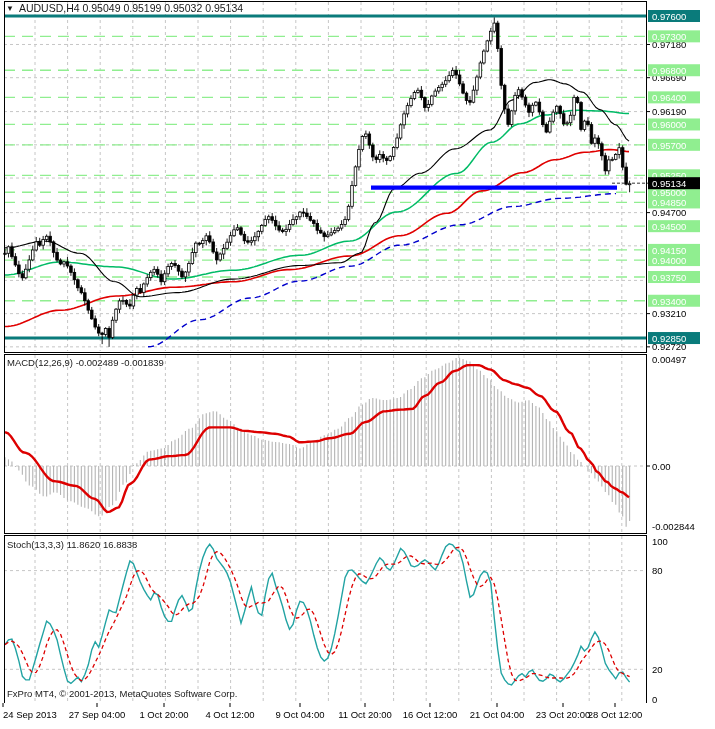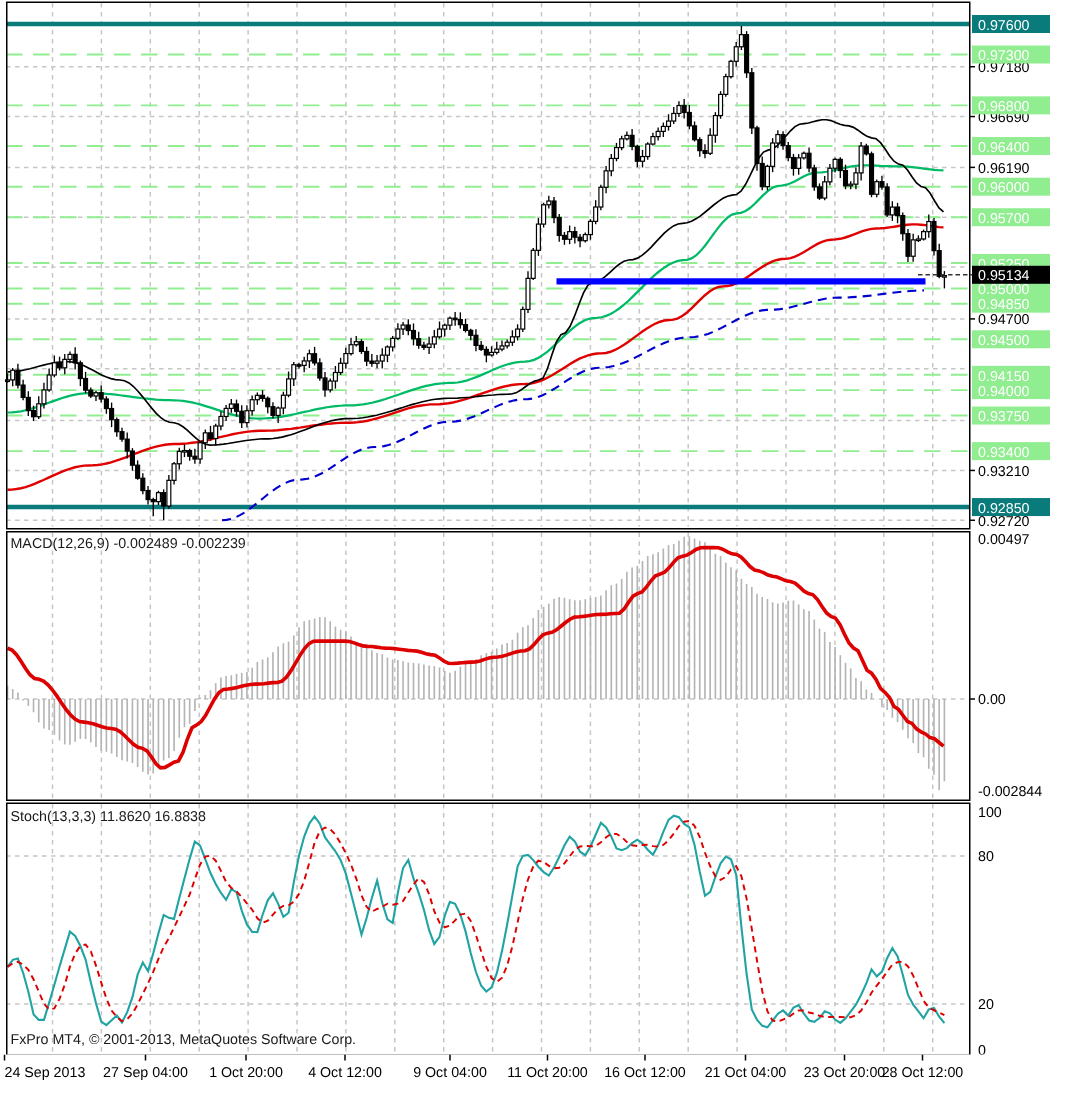--- a/index.html
+++ b/index.html
@@ -762,19 +762,22 @@
         <text x="430" y="15" text-anchor="middle" fill="#000" font-size="9.5" font-family="&quot;Liberation Sans&quot;,sans-serif">16 Oct 12:00</text>
         <line x1="497" y1="0" x2="497" y2="4" stroke="#000" stroke-width="1"></line>
         <text x="497" y="15" text-anchor="middle" fill="#000" font-size="9.5" font-family="&quot;Liberation Sans&quot;,sans-serif">21 Oct 04:00</text>
         <line x1="563" y1="0" x2="563" y2="4" stroke="#000" stroke-width="1"></line>
         <text x="563" y="15" text-anchor="middle" fill="#000" font-size="9.5" font-family="&quot;Liberation Sans&quot;,sans-serif">23 Oct 20:00</text>
         <line x1="615" y1="0" x2="615" y2="4" stroke="#000" stroke-width="1"></line>
         <text x="615" y="15" text-anchor="middle" fill="#000" font-size="9.5" font-family="&quot;Liberation Sans&quot;,sans-serif">28 Oct 12:00</text>
       </g>
     </svg>
 
+  <div class="overlay chart-title">
+    <span class="arrow">▼</span><span>AUDUSD,H4  0.95049 0.95199 0.95032 0.95134</span>
+  </div>
 
-  <div class="overlay ind-label macd-label">MACD(12,26,9) -0.002489 -0.002239</div>
+  <div class="overlay ind-label macd-label">MACD(12,26,9) -0.002489 -0.001839</div>
 
   <div class="overlay ind-label stoch-label">Stoch(13,3,3) 11.8620 16.8838</div>
 
   <div class="overlay copyright">FxPro MT4, © 2001-2013, MetaQuotes Software Corp.</div>
 </div>
 
 </body></html>

